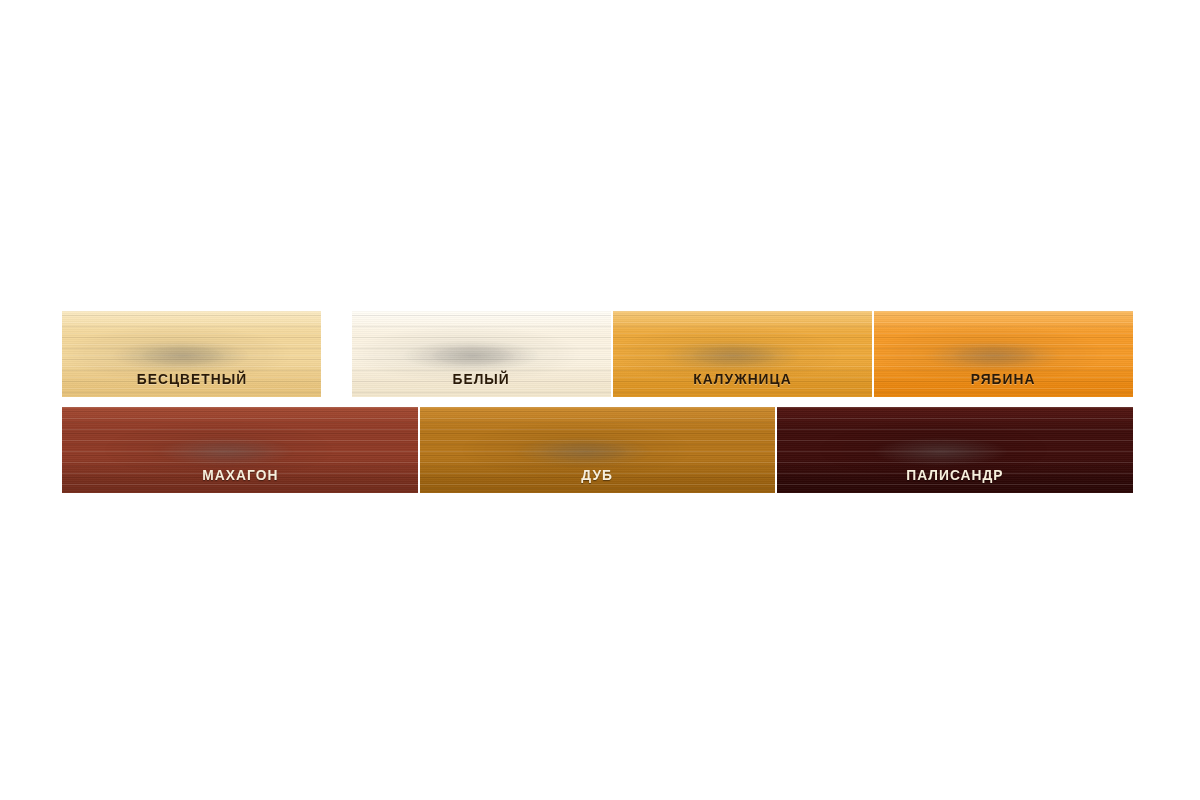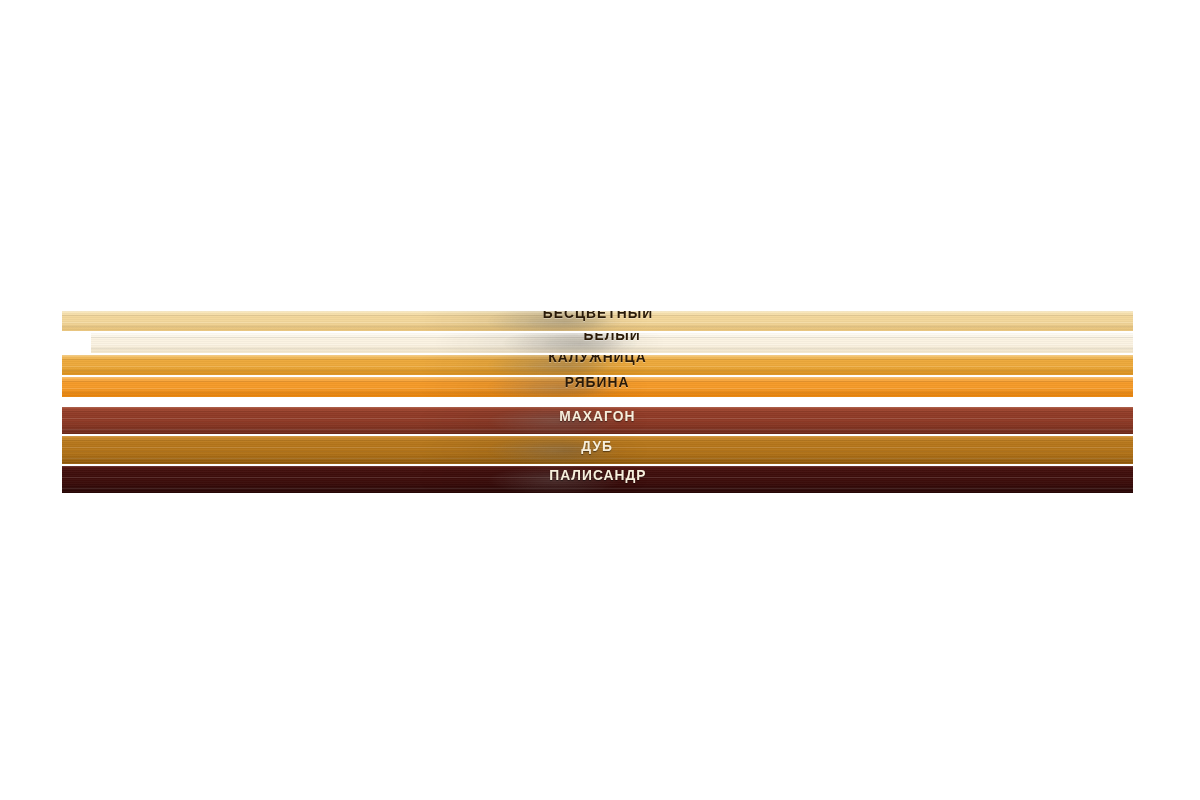--- a/index.html
+++ b/index.html
@@ -21,21 +21,21 @@
     top: 311px;
     width: 1071px;
     height: 182px;
     display: flex;
     flex-direction: column;
     gap: 10px;
   }
 
   .swatch-row {
     display: flex;
-    flex-direction: column;
+    flex-direction: row;
     width: 100%;
     height: 86px;
     gap: 2px;
   }
 
   .swatch {
     position: relative;
     flex: 1 1 0;
     height: 100%;
     overflow: hidden;
@@ -130,21 +130,21 @@
         <div class="grain-figure"></div>
         <div class="grain-fine"></div>
         <div class="swatch-label label-dark">БЕЛЫЙ</div>
       </div>
       <div class="swatch" style="background: linear-gradient(rgb(247, 203, 124) 0%, rgb(237, 169, 59) 26%, rgb(237, 169, 59) 58%, rgb(220, 148, 35) 88%, rgb(220, 148, 35) 100%);">
         <div class="grain-bands"></div>
         <div class="grain-figure"></div>
         <div class="grain-fine"></div>
         <div class="swatch-label label-dark">КАЛУЖНИЦА</div>
       </div>
-      <div class="swatch" style="background: linear-gradient(rgb(251, 188, 99) 0%, rgb(245, 154, 40) 26%, rgb(245, 154, 40) 58%, rgb(232, 134, 15) 88%, rgb(232, 134, 15) 100%); align-items: center;">
+      <div class="swatch" style="background: linear-gradient(rgb(251, 188, 99) 0%, rgb(245, 154, 40) 26%, rgb(245, 154, 40) 58%, rgb(232, 134, 15) 88%, rgb(232, 134, 15) 100%);">
         <div class="grain-bands"></div>
         <div class="grain-figure"></div>
         <div class="grain-fine"></div>
         <div class="swatch-label label-dark">РЯБИНА</div>
       </div>
     </div>
     <div class="swatch-row">
       <div class="swatch" style="background: linear-gradient(rgb(165, 75, 51) 0%, rgb(143, 58, 38) 26%, rgb(143, 58, 38) 58%, rgb(116, 44, 28) 88%, rgb(116, 44, 28) 100%);">
         <div class="grain-bands"></div>
         <div class="grain-figure"></div>

